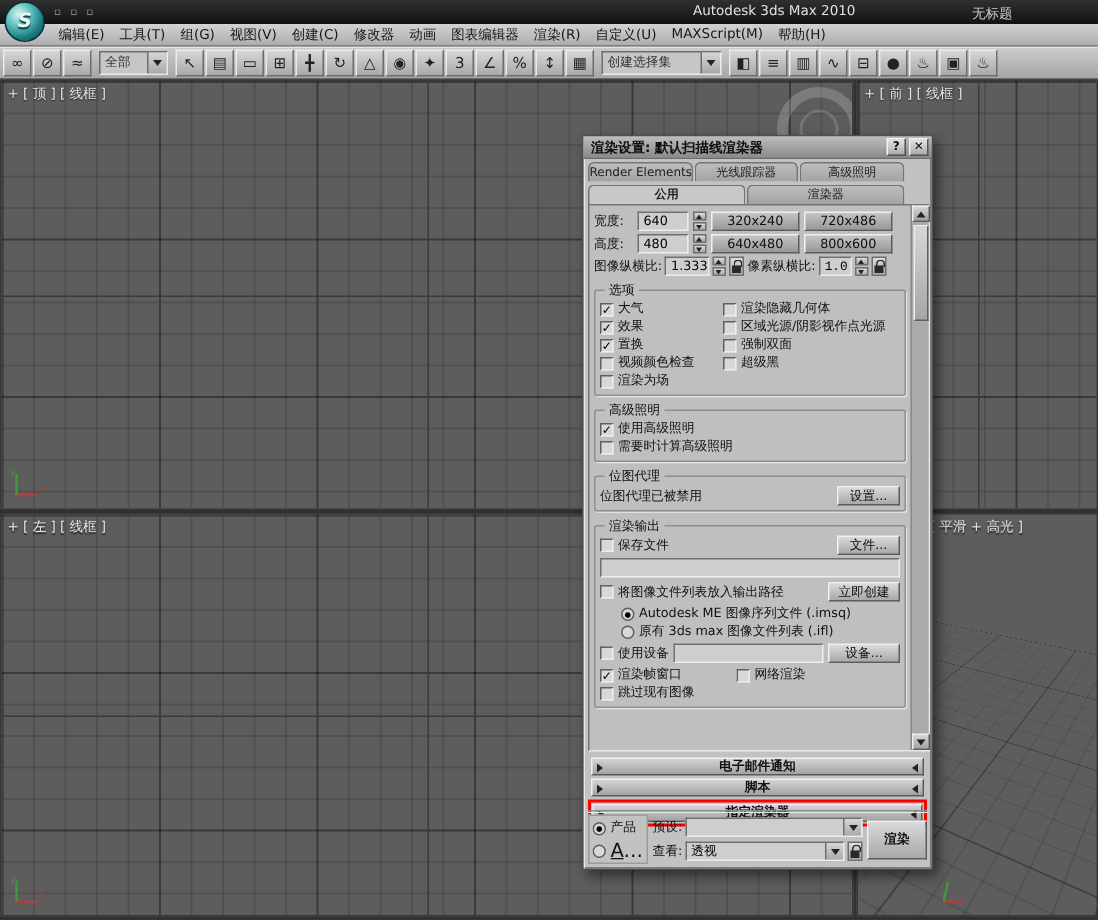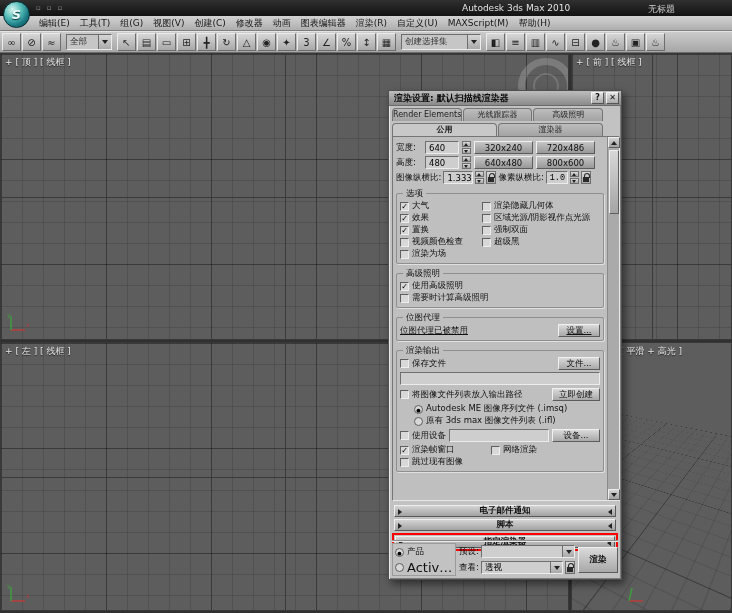--- a/index.html
+++ b/index.html
@@ -91,21 +91,21 @@
   .indent{margin-left:14px;}
 
   .rollouts{position:absolute;left:3px;right:3px;top:412px;}
   .rollout{height:12px;margin:2px 2px;background:linear-gradient(#d4d4d4,#a2a2a2);border:1px solid;border-color:#efefef #5a5a5a #5a5a5a #efefef;display:flex;align-items:center;justify-content:center;font-size:8.5px;font-weight:bold;color:#101010;position:relative;}
   .rollout::before{content:"";position:absolute;left:3px;top:3px;border-top:3px solid transparent;border-bottom:3px solid transparent;border-left:4px solid #222;}
   .rollout::after{content:"";position:absolute;right:3px;top:3px;border-top:3px solid transparent;border-bottom:3px solid transparent;border-right:4px solid #222;}
   .red-box{border:2px solid #ff0000;margin:2px 0;padding:1px;}
   .red-box .rollout{margin:0;}
 
   .footer{position:absolute;left:3px;right:3px;bottom:3px;height:36px;border-top:1px solid #8d8d8d;box-shadow:0 1px 0 #e8e8e8 inset;display:flex;align-items:center;padding-top:2px;}
-  .f-left{width:64px;display:flex;flex-direction:column;gap:3px;border:1px solid #9b9b9b;padding:2px 2px;margin-right:3px;background:#c2c2c2;}
+  .f-left{width:40px;display:flex;flex-direction:column;gap:3px;border:1px solid #9b9b9b;padding:2px 2px;margin-right:3px;background:#c2c2c2;}
   .f-mid{flex:1;display:flex;flex-direction:column;gap:3px;}
   .f-row{display:flex;align-items:center;gap:2px;}
   .drop{height:13px;background:#cecece;border:1px solid;border-color:#6f6f6f #ececec #ececec #6f6f6f;display:flex;align-items:center;padding-left:3px;font-size:8.5px;color:#000;}
   .drop .drop-arrow-btn{margin-left:auto;width:12px;height:11px;background:linear-gradient(#d6d6d6,#a9a9a9);border-left:1px solid #6f6f6f;display:flex;align-items:center;justify-content:center;}
   .render-btn{width:40px;height:26px;font-weight:bold;margin-left:3px;}
 </style>
 </head>
 <body>
 
 <div class="screen">
@@ -343,21 +343,21 @@
               <span class="cb-label">使用高级照明</span>
             </div>
             <div class="cb">
               <span class="box"></span>
               <span class="cb-label">需要时计算高级照明</span>
             </div>
         </div>
 
         <div class="grp">
           <span class="grp-title">位图代理</span>
-          <div class="row" style="margin:0;text-decoration:underline;">
+          <div class="row" style="margin:0;">
             <span class="lbl" style="flex:1;">位图代理已被禁用</span>
             <span class="btn" style="width:42px;">设置...</span>
           </div>
         </div>
 
         <div class="grp">
           <span class="grp-title">渲染输出</span>
 
           <div class="row" style="margin:0 0 2px 0;">
             <span class="cb" style="flex:1;">

